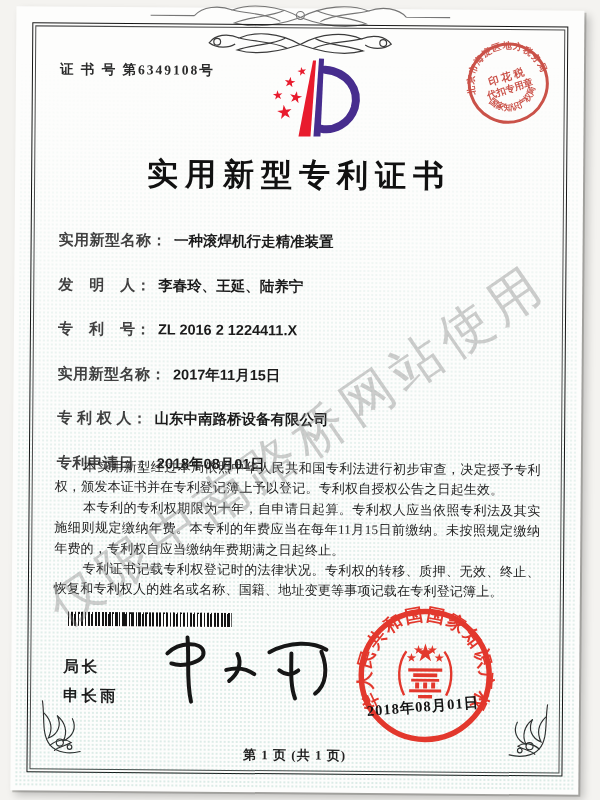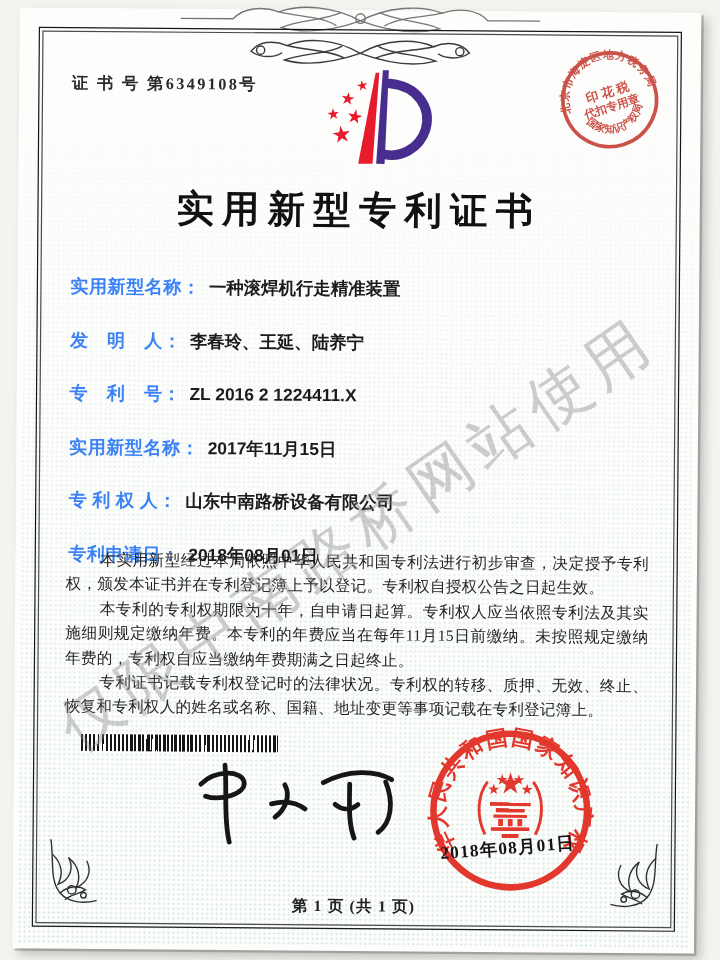--- a/index.html
+++ b/index.html
@@ -32,21 +32,21 @@
     position:absolute;left:44px;top:54px;font-size:13.5px;letter-spacing:2px;
     color:#2a2a2a;font-weight:600;
   }
   .logo{position:absolute;left:238px;top:48px;}
   .title{
     position:absolute;left:0;top:146px;width:100%;text-align:center;
     font-size:31px;font-weight:bold;letter-spacing:7px;color:#111;
   }
   .fields{position:absolute;left:44px;top:222px;width:480px;}
   .frow{margin-bottom:22.5px;line-height:21px;white-space:nowrap;}
-  .flabel{font-size:15px;font-weight:bold;color:#3b82f6;letter-spacing:.5px;}
+  .flabel{font-size:15px;font-weight:bold;color:#404040;letter-spacing:.5px;}
   .fvalue{font-size:14.5px;font-weight:600;margin-left:7px;
     font-family:"Liberation Sans","DejaVu Sans",sans-serif;color:#1b1b1b;}
   .bodyTxt{position:absolute;left:42px;top:450px;width:486px;}
   .bodyTxt p{
     margin:0;font-size:13px;line-height:20.4px;letter-spacing:.2px;
     text-indent:2.2em;color:#242424;text-align:justify;
   }
   .barcode{
     position:absolute;left:56px;top:605px;width:164px;height:14px;
     background-image:
@@ -184,20 +184,24 @@
   </div>
 
   <div class="bodyTxt">
     <p>本实用新型经过本局依照中华人民共和国专利法进行初步审查，决定授予专利权，颁发本证书并在专利登记簿上予以登记。专利权自授权公告之日起生效。</p>
     <p>本专利的专利权期限为十年，自申请日起算。专利权人应当依照专利法及其实施细则规定缴纳年费。本专利的年费应当在每年11月15日前缴纳。未按照规定缴纳年费的，专利权自应当缴纳年费期满之日起终止。</p>
     <p>专利证书记载专利权登记时的法律状况。专利权的转移、质押、无效、终止、恢复和专利权人的姓名或名称、国籍、地址变更等事项记载在专利登记簿上。</p>
   </div>
 
   <div class="barcode"></div>
 
+  <div class="signer">
+    <div>局长</div>
+    <div>申长雨</div>
+  </div>
 
   <div class="signature">
     <svg width="200" height="80" viewBox="0 0 200 80">
       <g stroke="#161616" stroke-width="4" fill="none" stroke-linecap="round" stroke-linejoin="round">
         <path d="M38,8 C40,30 37,52 42,72"></path>
         <path d="M18,24 C30,12 52,12 54,22 C56,32 34,38 22,34"></path>
         <path d="M88,24 C93,33 89,44 80,51"></path>
         <path d="M77,40 C88,37 98,39 105,44"></path>
         <path d="M120,22 C140,11 163,11 177,19"></path>
         <path d="M142,23 C142,40 141,55 146,68"></path>

